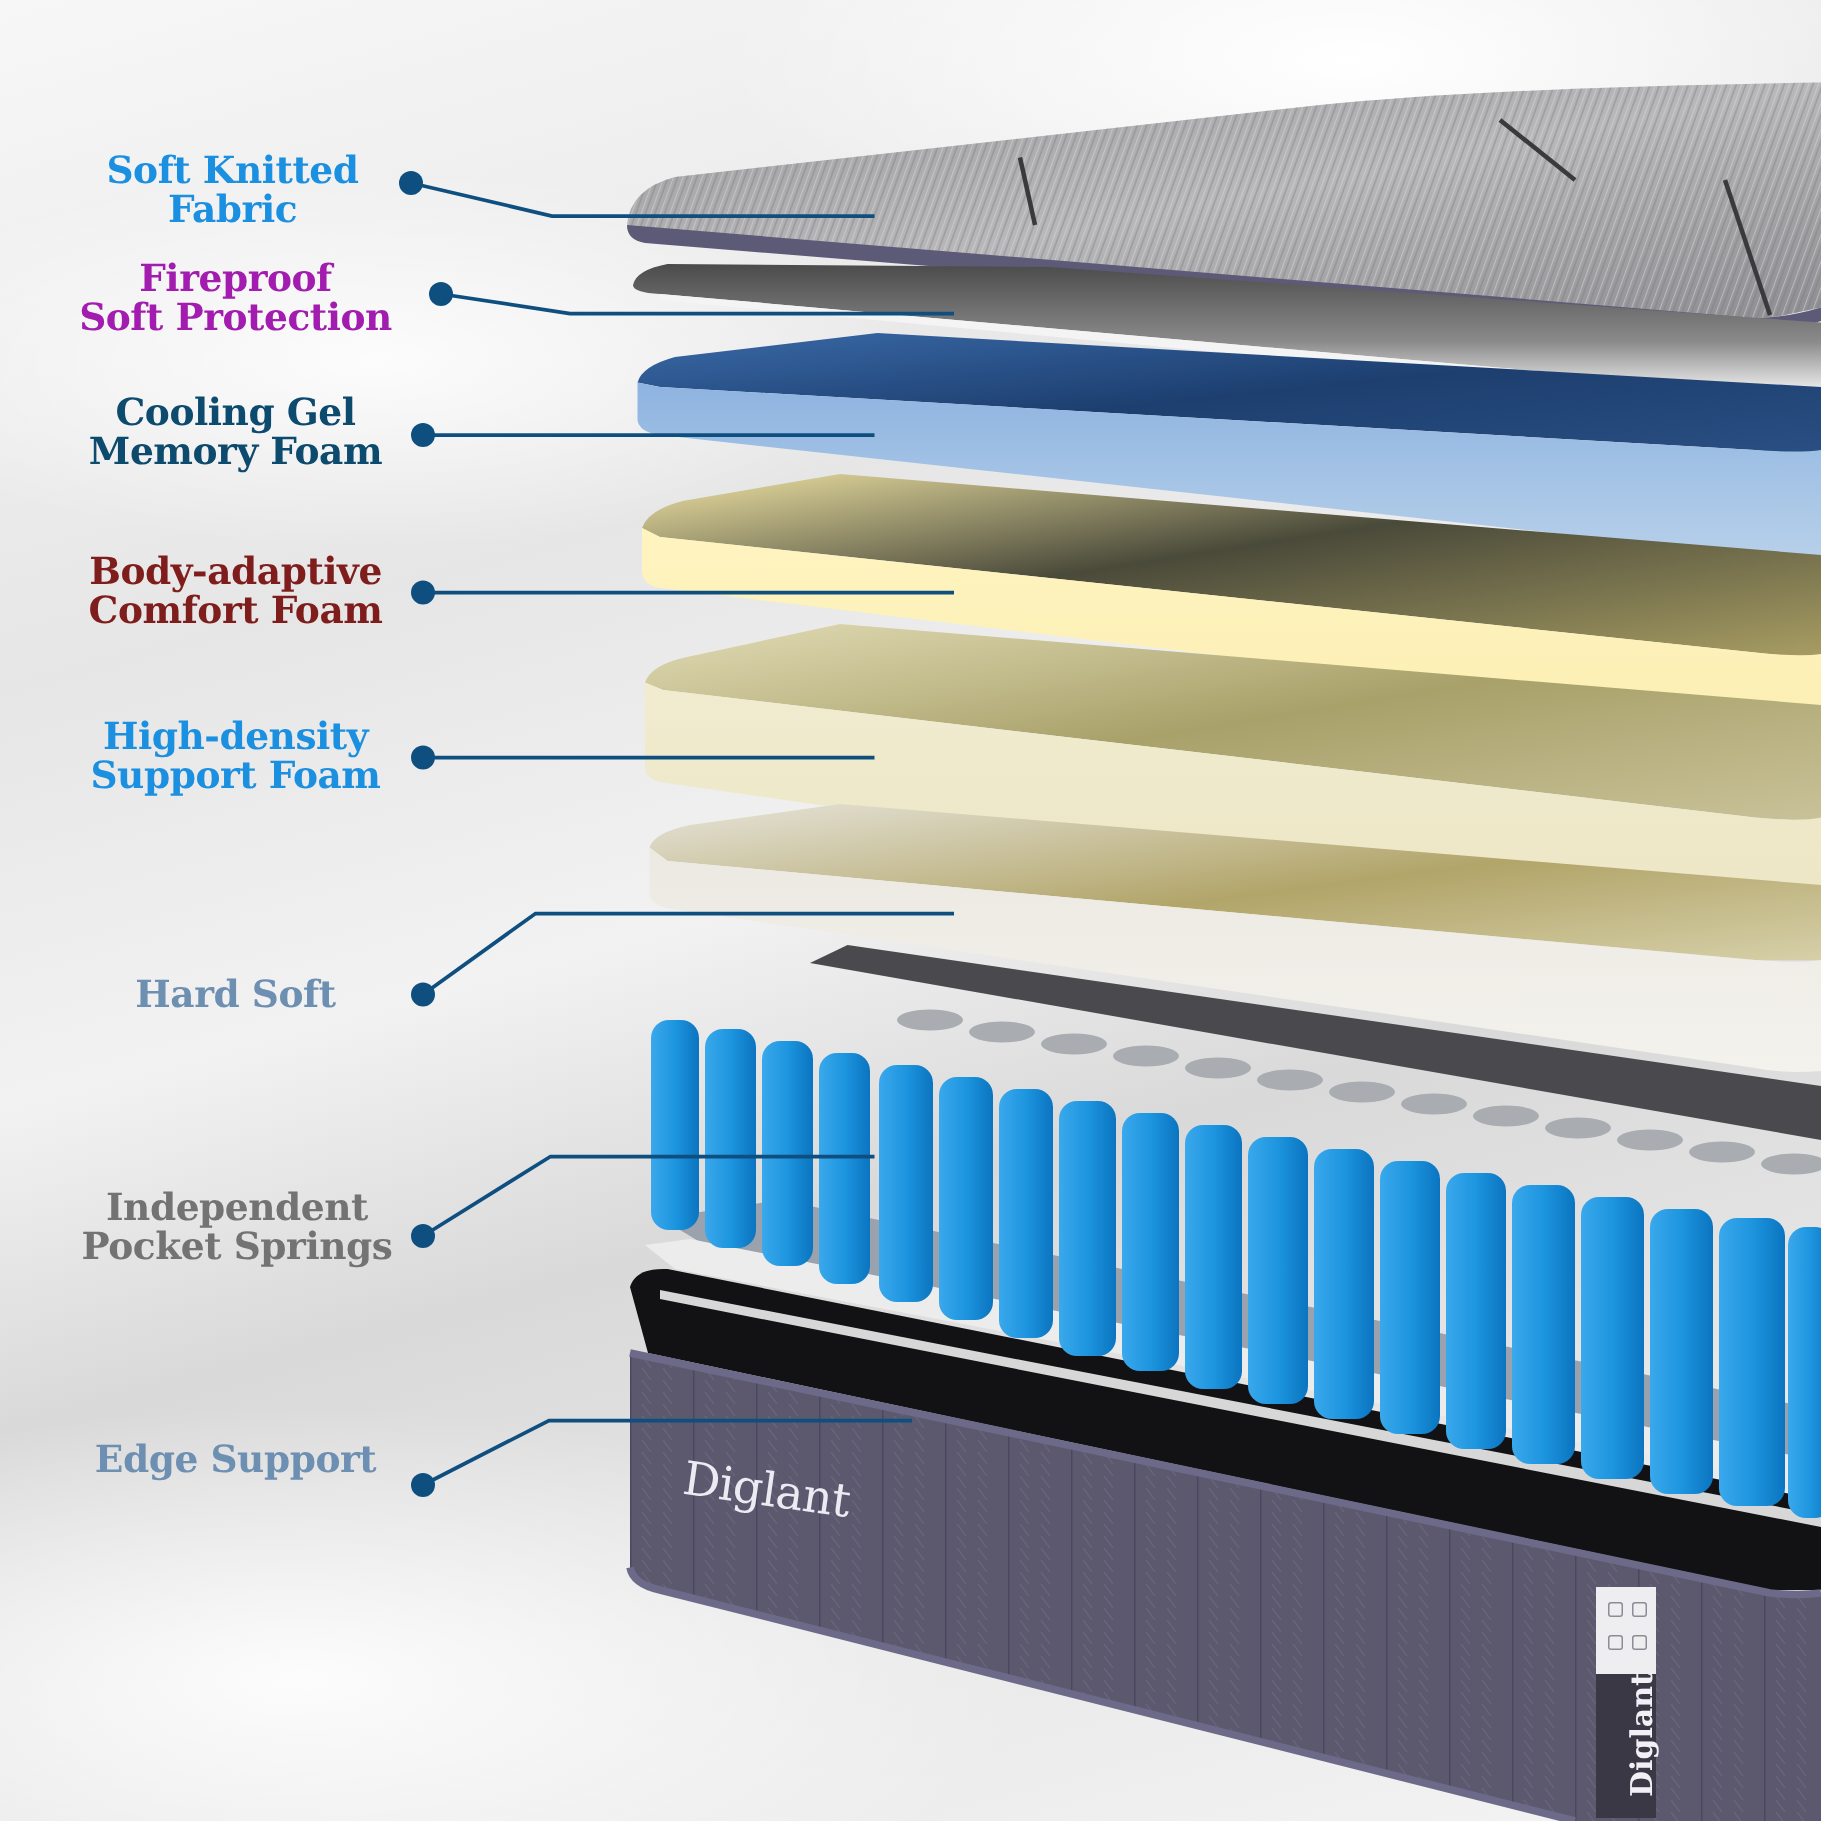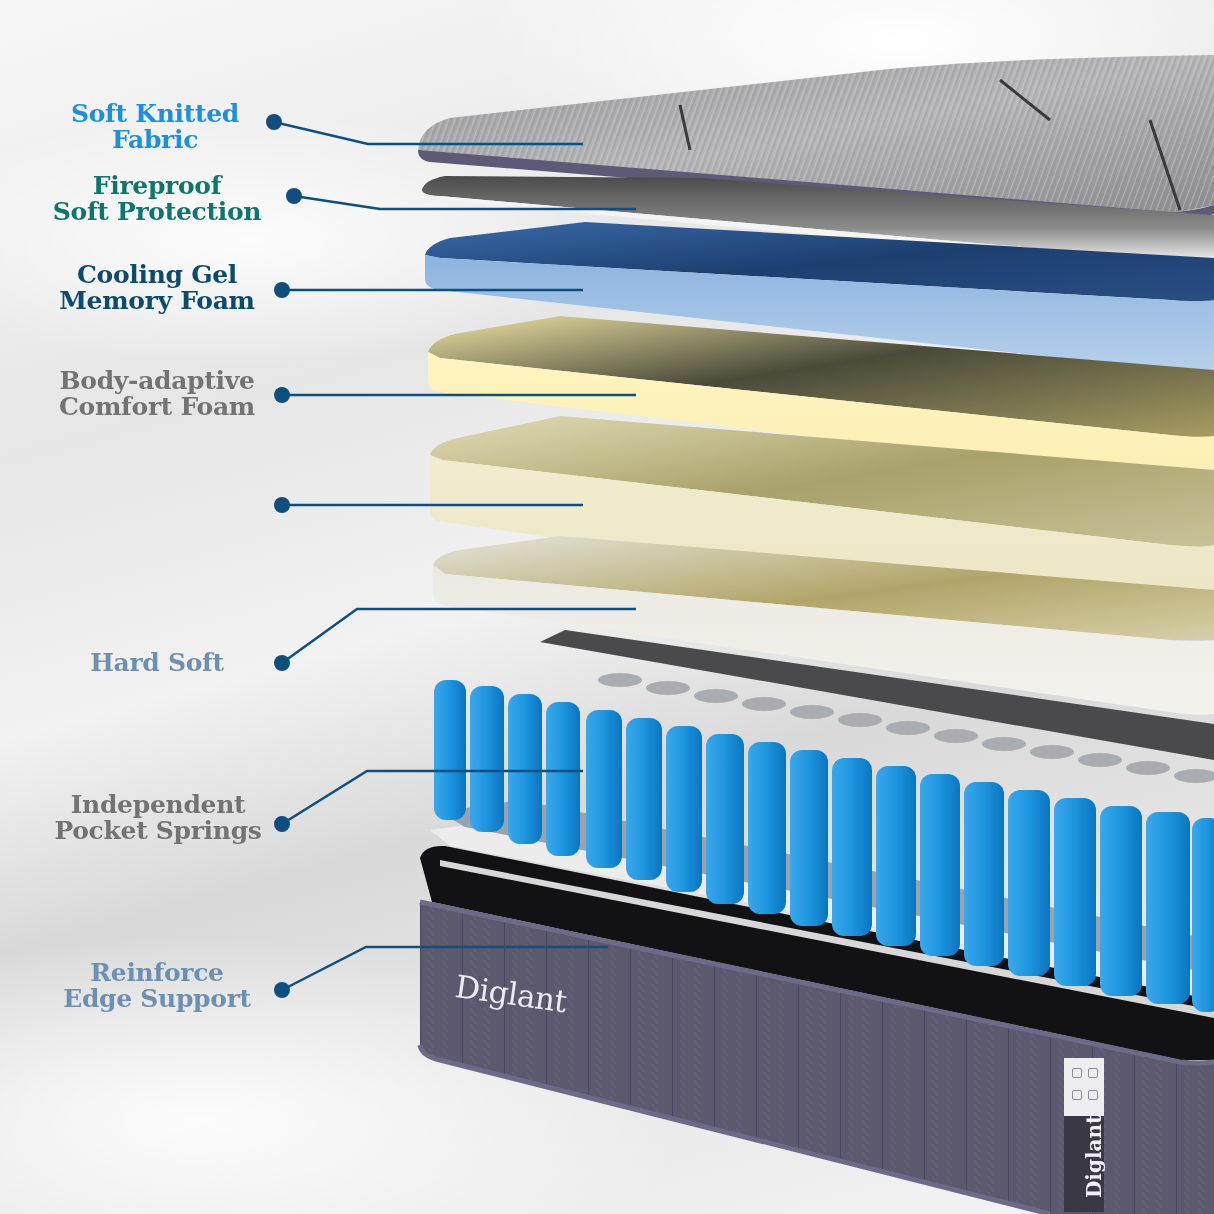--- a/index.html
+++ b/index.html
@@ -236,36 +236,39 @@
   </div>
   <div class="tag-dark"></div>
   <div class="tag-brand">Diglant</div>
 </div>
 
 <div class="labels">
   <div class="label" style="left:25px;top:101px;color:#1b8fe0">
     <span class="l1">Soft Knitted</span>
     <span class="l2">Fabric</span>
   </div>
-  <div class="label" style="left:27px;top:173px;color:#0f766e">
+  <div class="label" style="left:27px;top:173px;color:#a21caf">
     <span class="l1">Fireproof</span>
     <span class="l2">Soft Protection</span>
   </div>
   <div class="label" style="left:27px;top:262px;color:#0c4a6e">
     <span class="l1">Cooling Gel</span>
     <span class="l2">Memory Foam</span>
   </div>
-  <div class="label" style="left:27px;top:368px;color:#737373">
+  <div class="label" style="left:27px;top:368px;color:#7f1d1d">
     <span class="l1">Body-adaptive</span>
     <span class="l2">Comfort Foam</span>
+  </div>
+  <div class="label" style="left:27px;top:478px;color:#1b8fe0">
+    <span class="l1">High-density</span>
+    <span class="l2">Support Foam</span>
   </div>
   <div class="label" style="left:27px;top:650px;color:#6d8fb2">
     <span class="l2">Hard Soft</span>
   </div>
   <div class="label" style="left:28px;top:792px;color:#737373">
     <span class="l1">Independent</span>
     <span class="l2">Pocket Springs</span>
   </div>
   <div class="label" style="left:27px;top:960px;color:#6d8fb2">
-    <span class="l1">Reinforce</span>
     <span class="l2">Edge Support</span>
   </div>
 </div>
 
 </body></html>

